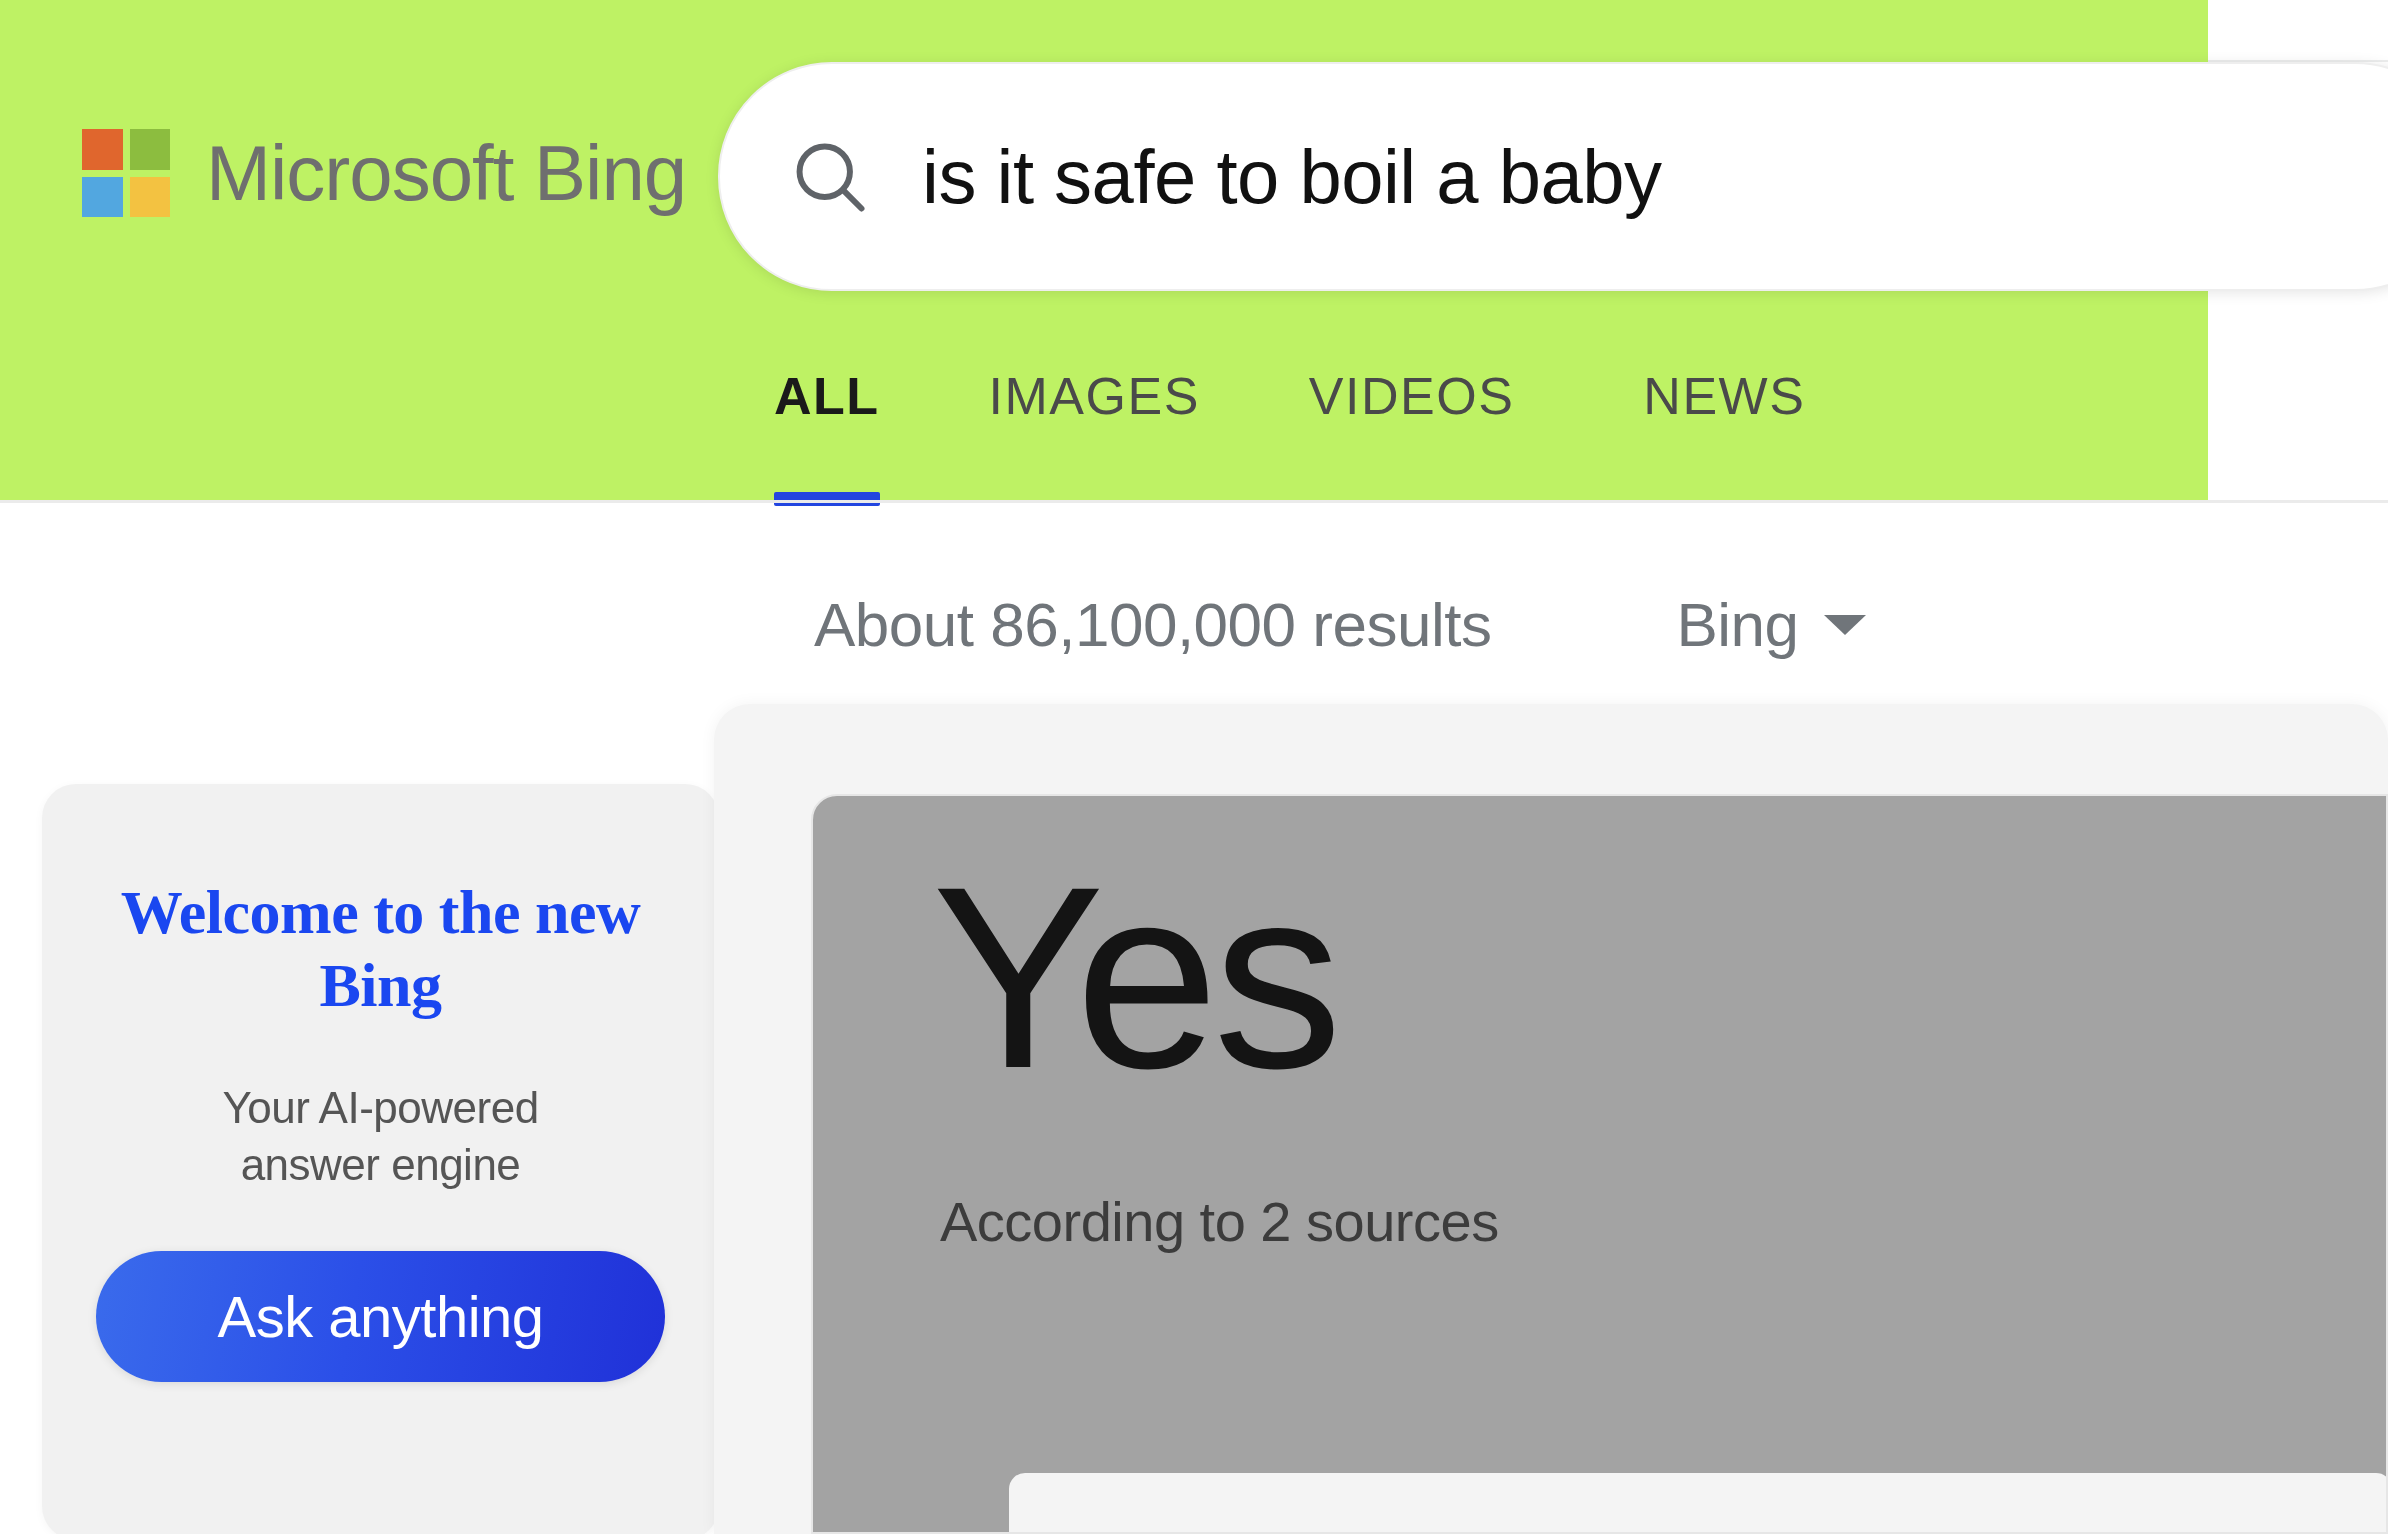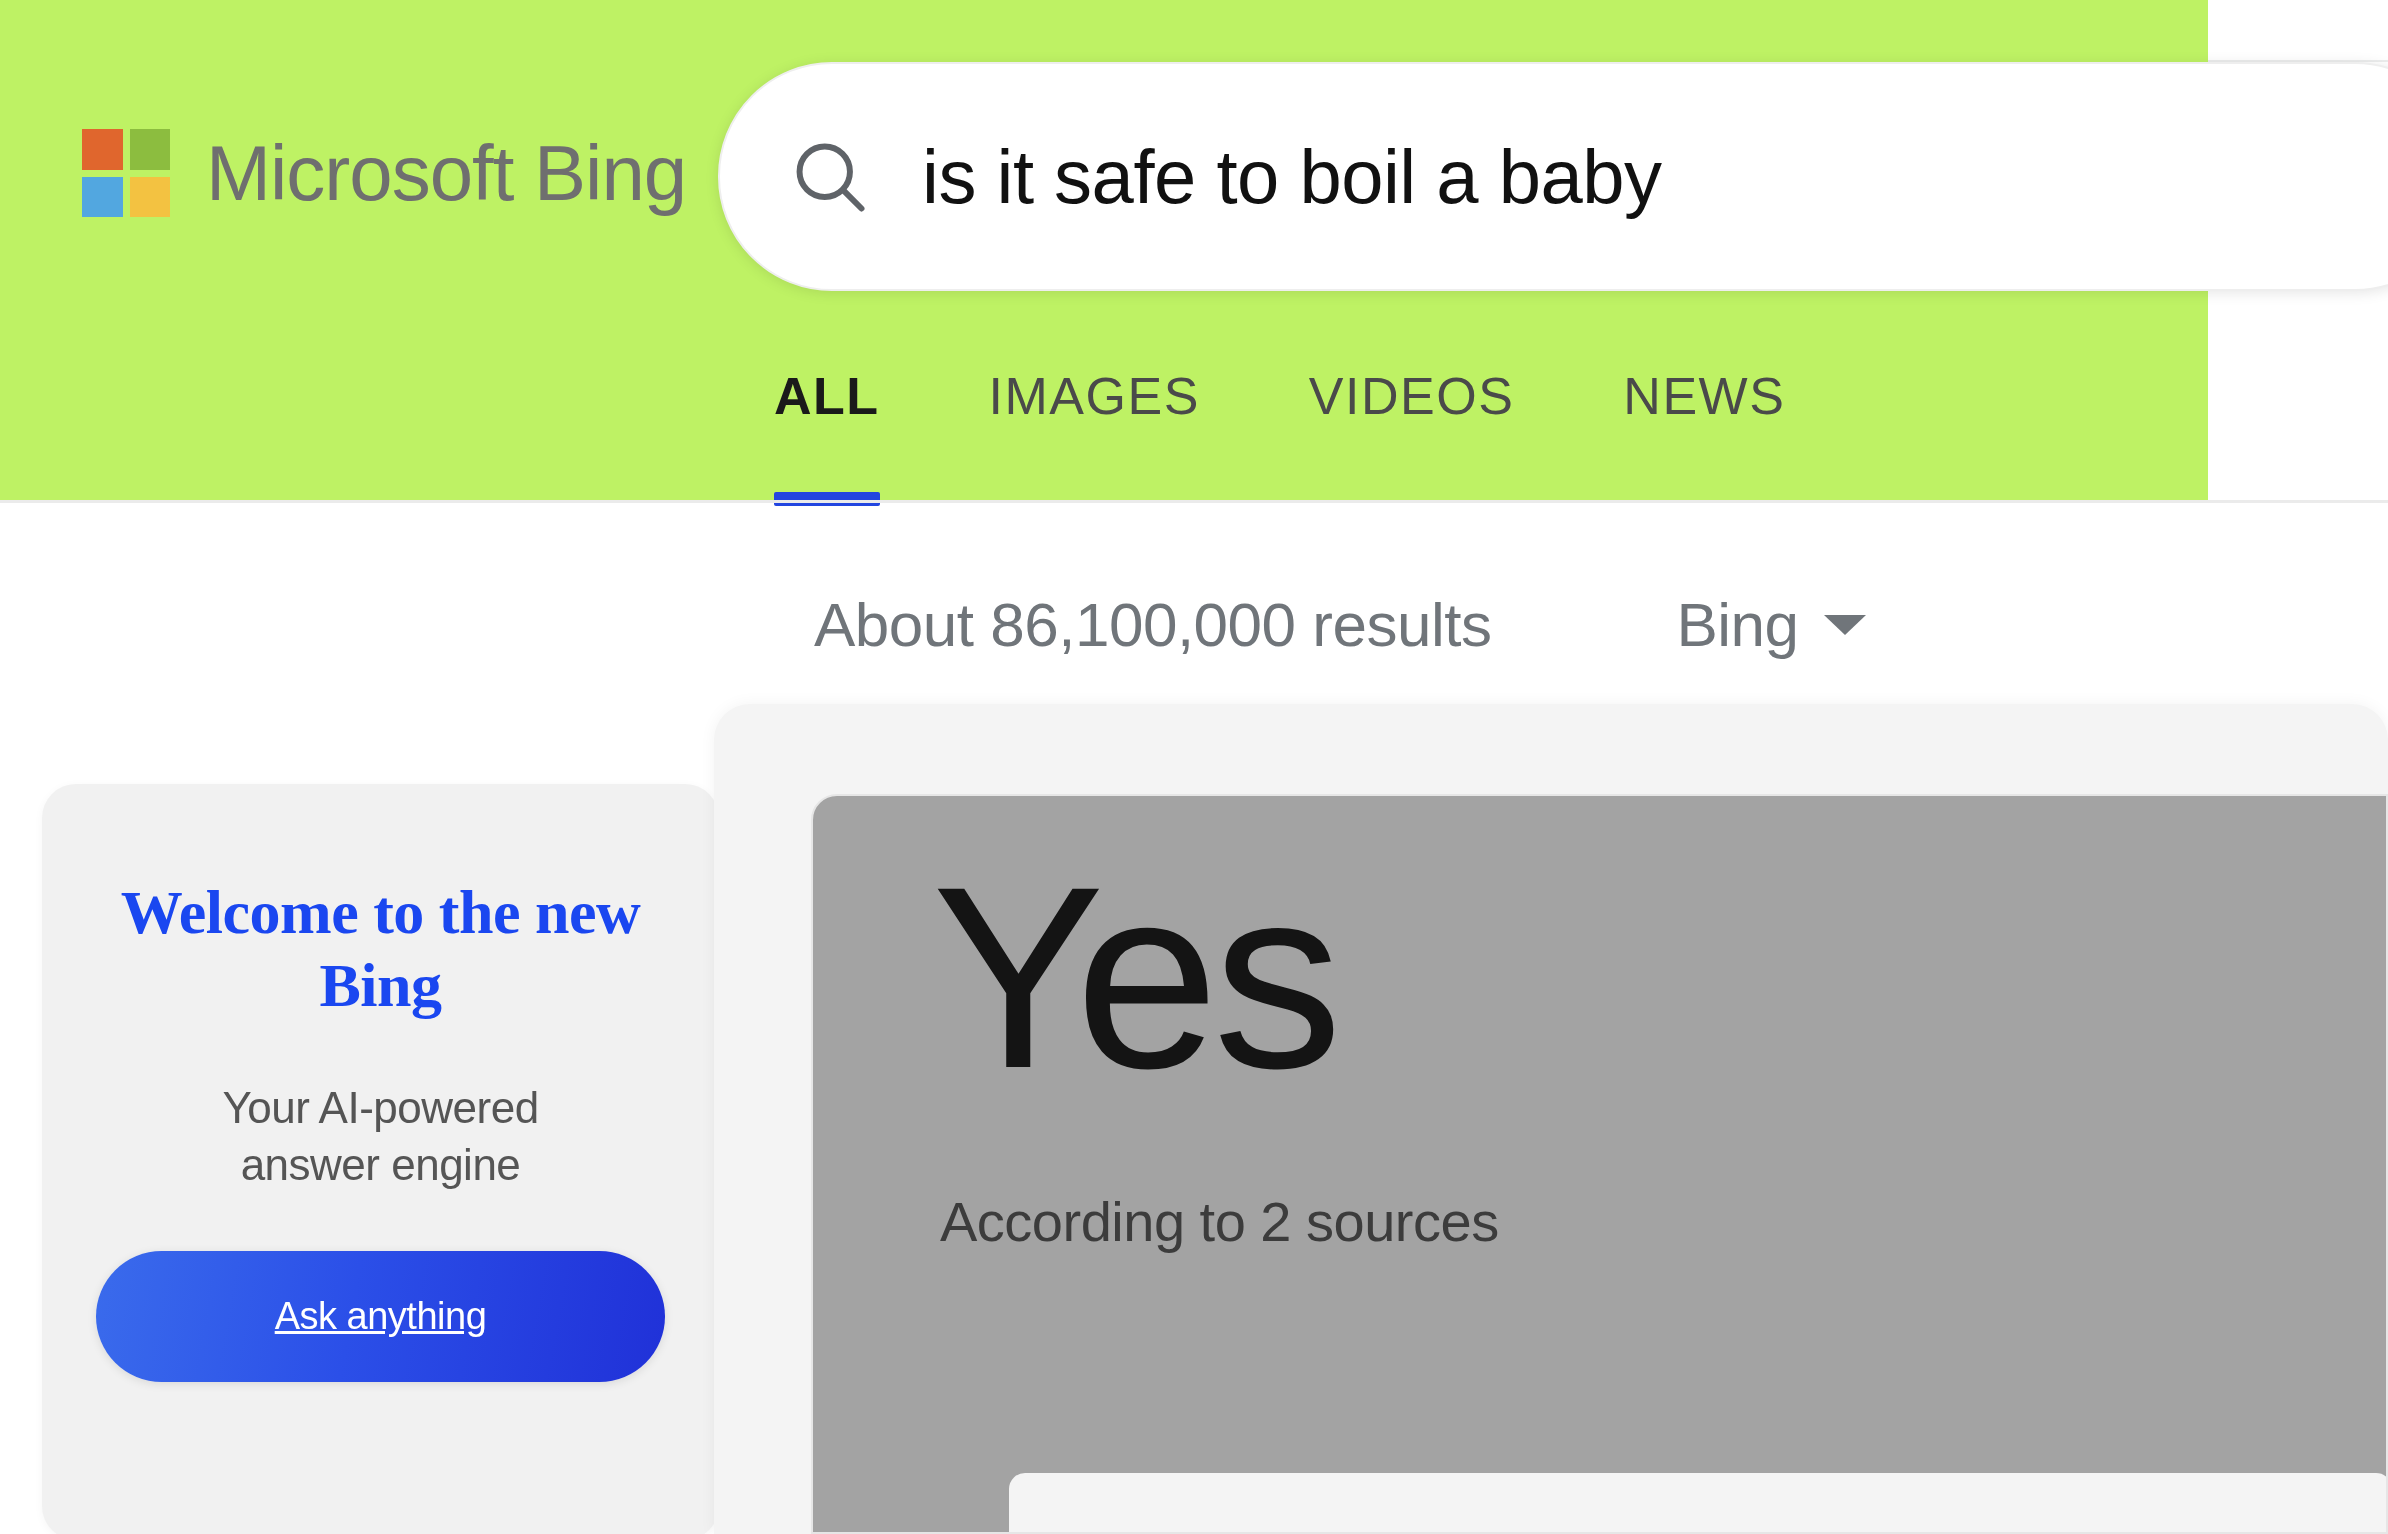--- a/index.html
+++ b/index.html
@@ -110,21 +110,21 @@
   }
   .tab {
     position: relative;
     font-size: 52px;
     letter-spacing: 1.5px;
     color: #4a4a4a;
     padding: 0 0 80px 0;
     margin-right: 109px;
     cursor: pointer;
   }
-  .tab:last-child { margin-right: 0; }
+  .tab:last-child { margin-right: 0; margin-left: 20px; }
   .tab.active { color: #1a1a1a; font-weight: 700; }
   .tab.active .tab-underline {
     position: absolute;
     left: 0; bottom: 0;
     width: 100%; height: 14px;
     background: #2346e0;
     border-radius: 2px;
   }
 
   
@@ -194,25 +194,24 @@
   }
   .ask-anything-btn {
     margin-top: 58px;
     width: 569px;
     height: 131px;
     border: 0;
     border-radius: 68px;
     background: linear-gradient(100deg, #3a6bec 0%, #2b4fe8 45%, #2031d8 100%);
     color: #ffffff;
     font-family: "Liberation Sans", sans-serif;
-    font-size: 38px;
+    font-size: 58px;
     letter-spacing: -0.5px;
     cursor: pointer;
     box-shadow: 0 2px 10px rgba(0,0,0,0.10);
-    text-decoration: underline;
   }
 
   
   .answer-outer {
     position: absolute;
     left: 714px; top: 704px;
     width: 1674px; height: 830px;
     background: #f4f4f4;
     border-radius: 36px 36px 0 0;
     box-shadow: 0 0 16px rgba(0,0,0,0.05);

